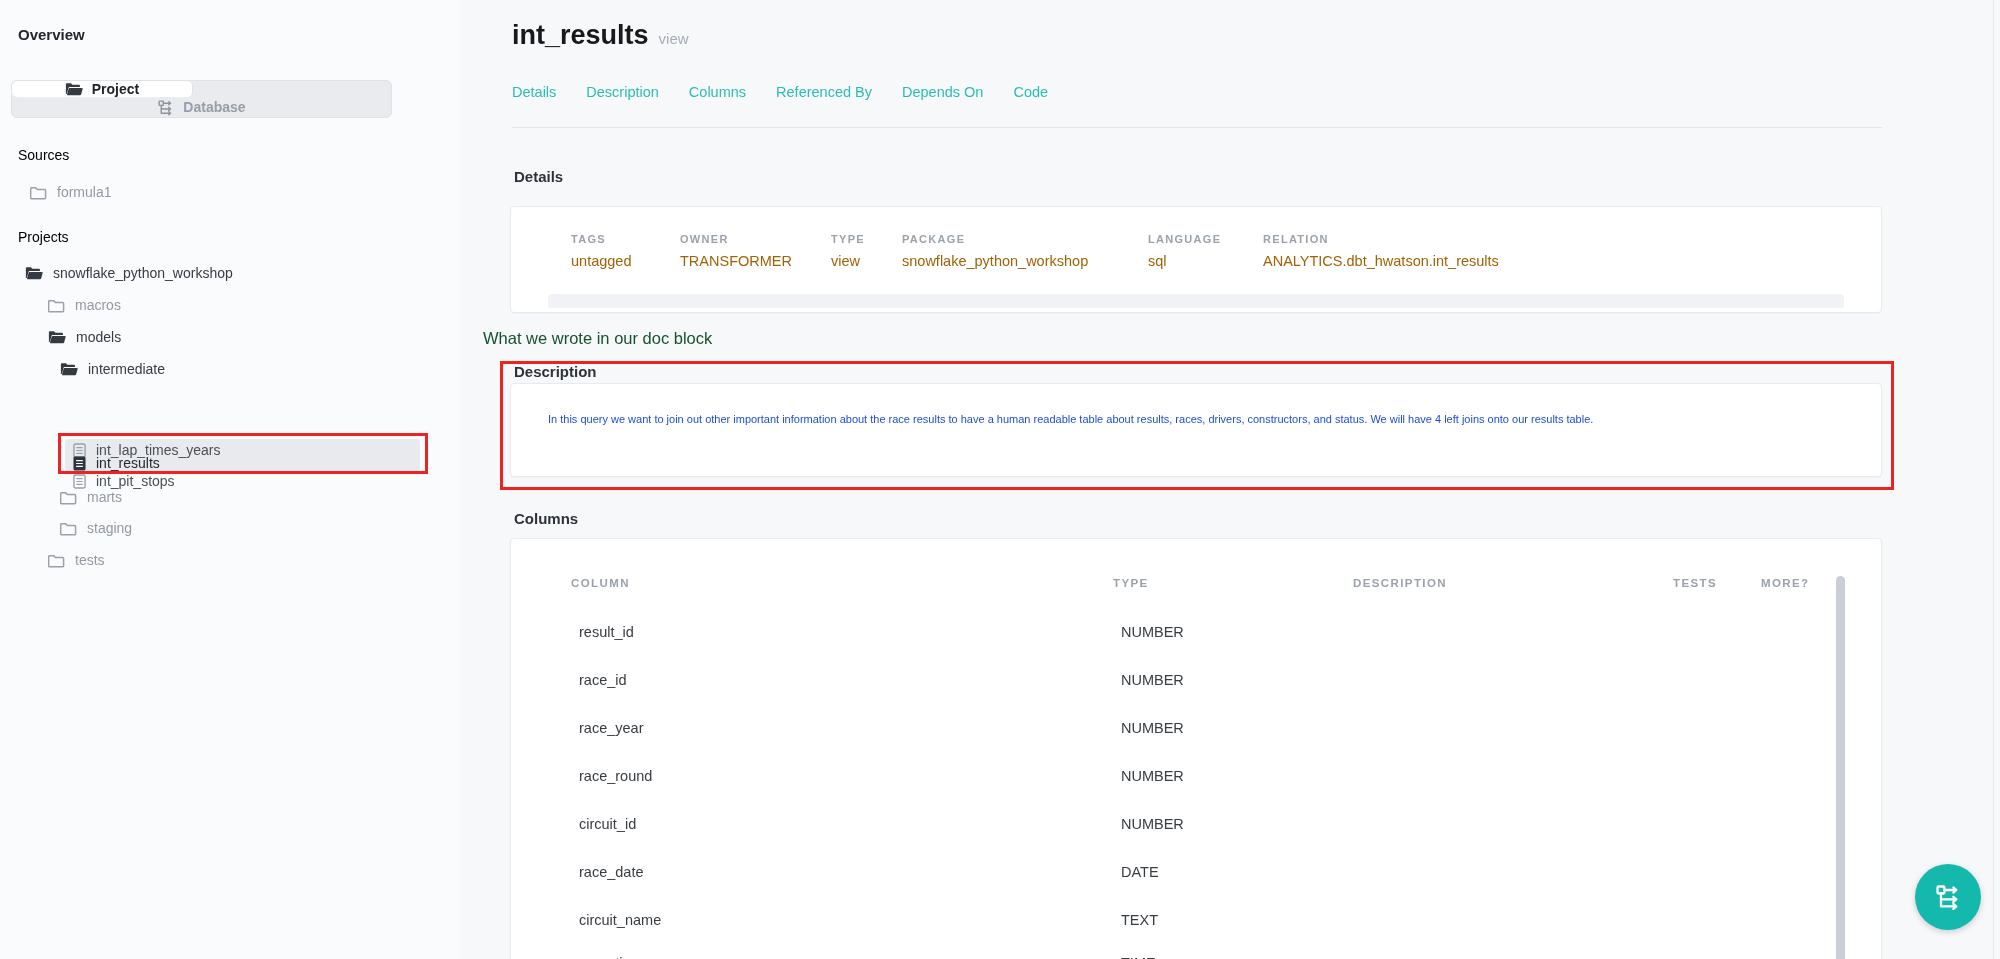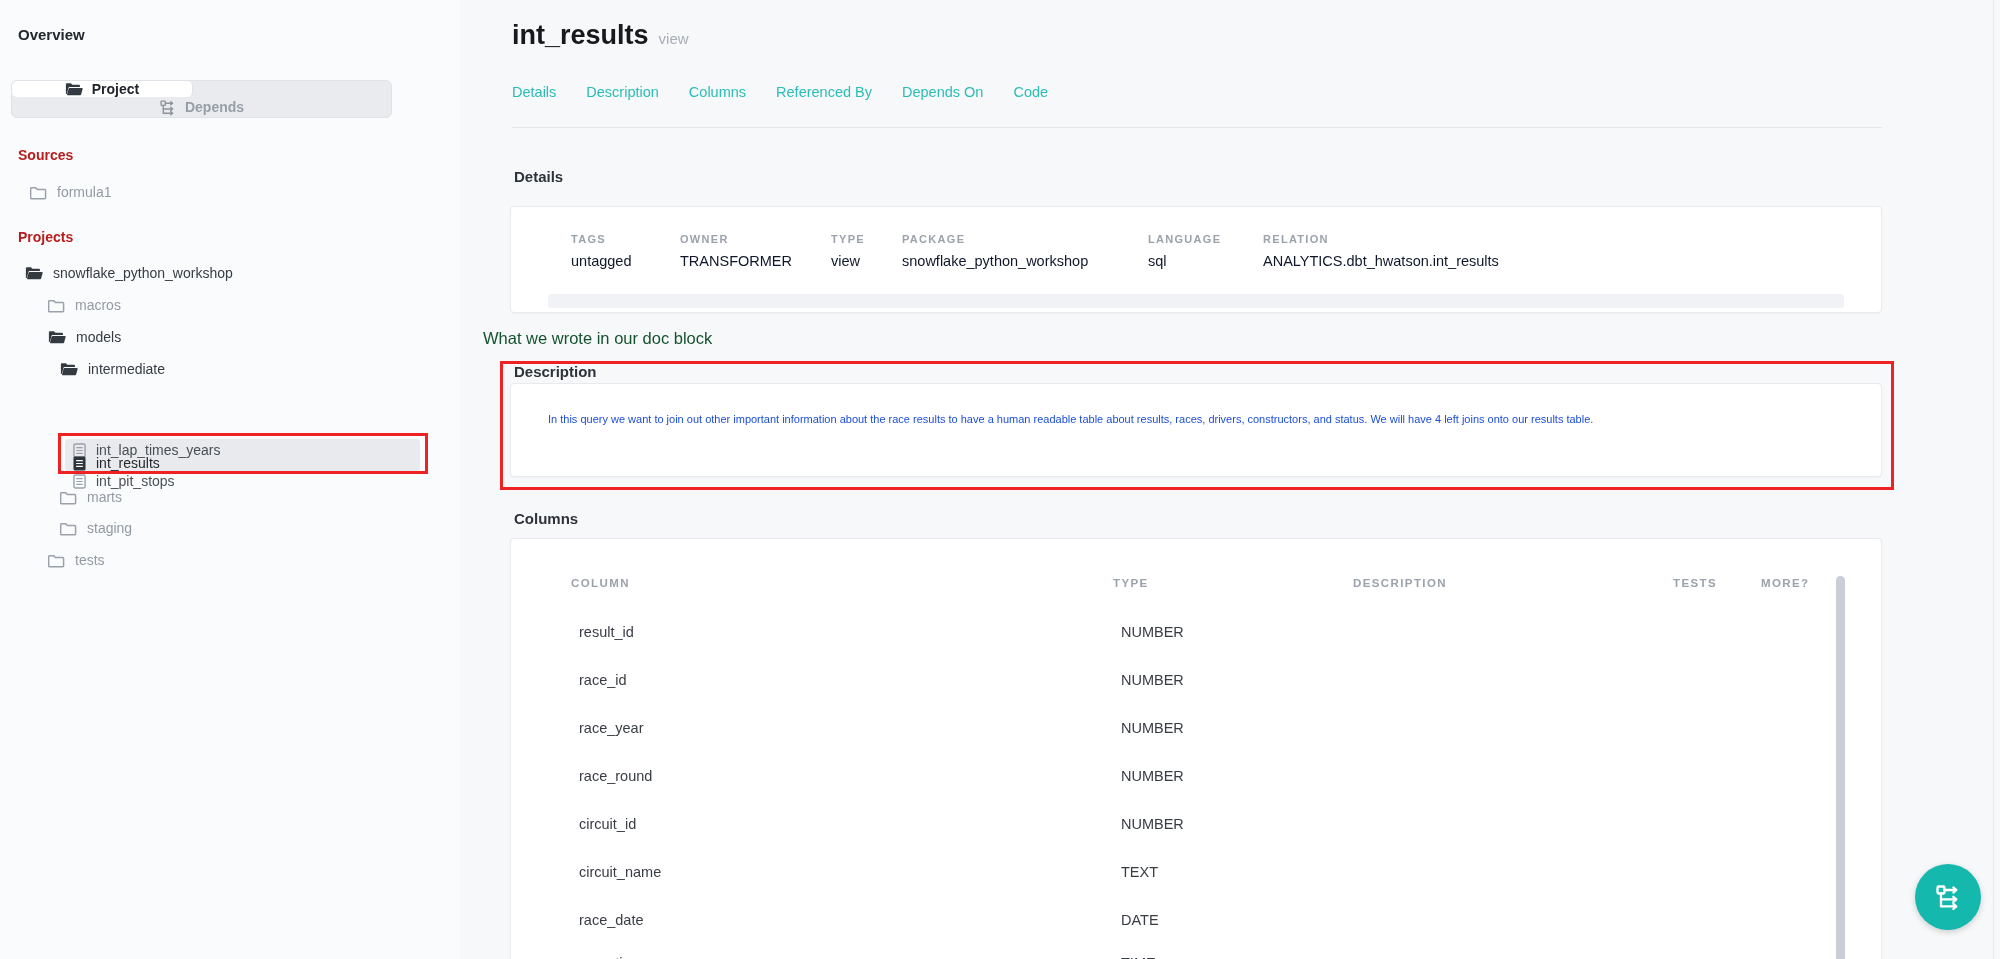--- a/index.html
+++ b/index.html
@@ -13,21 +13,21 @@
   .overview-title { position:absolute; left:18px; top:26px; font-size:15px; font-weight:700; color:#22262d; }
   .tab-switch {
     position:absolute; left:11px; top:80px; width:381px; height:38px;
     display:flex; border:1px solid #dfe2e6; border-radius:6px; overflow:hidden; background:#e9ebee;flex-direction:column;
   }
   .tab { display:flex; align-items:center; justify-content:center; gap:9px; font-size:14px; cursor:pointer; }
   .tab.project { width:181px; background:#ffffff; font-weight:700; color:#21252b; border-right:1px solid #dfe2e6; border-radius:5px; }
   .tab.database { flex:1; color:#979ea7; font-weight:600; }
   .icon { display:inline-flex; align-items:center; justify-content:center; }
   
-  .side-label { position:absolute; left:18px; font-size:14px; font-weight:700; color:#b91c1c; }
+  .side-label { position:absolute; left:18px; font-size:14px; font-weight:400; color:#000000; }
   .tree-row { position:absolute; height:32px; display:flex; align-items:flex-end; gap:10px; font-size:14px; cursor:pointer; }
   .tree-row.dim { color:#939aa3; }
   .tree-row.dark { color:#363c44; }
   .tree-row.mid { color:#4a5057;margin-top:48px; }
   .row-selected {
     position:absolute; left:65px; top:439px; width:355px; height:33px;
     background:#e8eaed; border-radius:4px;
   }
   .tree-row.selected { color:#23272e; }
   
@@ -40,21 +40,21 @@
   .main-title .badge { font-size:15px; font-weight:400; color:#a7aeb6; margin-left:10px; }
   .nav { position:absolute; left:512px; top:84px; display:flex; gap:30px; font-size:14.5px; }
   .nav a { color:#2abdb5; text-decoration:none; cursor:pointer; }
   .nav-divider { position:absolute; left:512px; top:127px; width:1370px; height:1px; background:#e4e7ea; }
   .section-heading { position:absolute; font-size:15px; font-weight:700; color:#2e333a; }
   .card { position:absolute; background:#ffffff; border:1px solid #e8eaee; border-radius:4px; box-shadow:0 1px 2px rgba(30,40,60,0.03); }
   
   .details-card { left:510px; top:206px; width:1372px; height:107px; }
   .details-fields { display:flex; padding:26px 0 0 60px; }
   .dfield .dlabel { font-size:11px; letter-spacing:1.3px; color:#9ba2ac; font-weight:600; }
-  .dfield .dvalue { font-size:14.5px; color:#0f172a; margin-top:8px; }
+  .dfield .dvalue { font-size:14.5px; color:#a16207; margin-top:8px; }
   .dfield:nth-child(1){width:109px;} .dfield:nth-child(2){width:151px;}
   .dfield:nth-child(3){width:71px;}  .dfield:nth-child(4){width:246px;}
   .dfield:nth-child(5){width:115px;} .dfield:nth-child(6){flex:1;}
   .details-strip { position:absolute; left:37px; right:37px; top:87px; height:14px; background:#f1f2f5; border-radius:3px; }
   
   .desc-card { left:510px; top:383px; width:1372px; height:94px; }
   .desc-text { padding:23px 40px 0 37px; font-size:11px; line-height:25px; color:#1d4ed8; }
   
   .cols-card { left:510px; top:538px; width:1372px; height:480px; overflow:hidden; }
   .cols-header { position:absolute; top:38px; left:0; right:0; font-size:11.5px; letter-spacing:1.4px; color:#9ba2ac; font-weight:600; }
@@ -92,21 +92,21 @@
       <span>Project</span>
     </div>
     <div class="tab database">
       <span class="icon">
         <svg width="17" height="17" viewBox="0 0 24 24" fill="none" stroke="#8d949c" stroke-width="2" stroke-linecap="round" stroke-linejoin="round">
           <rect x="3" y="3" width="6" height="6" rx="1"></rect>
           <path d="M9 6h10M6 9v11M6 14h13M6 20h13"></path>
           <path d="M16.6 3.8 19 6l-2.4 2.2M16.6 11.8 19 14l-2.4 2.2M16.6 17.8 19 20l-2.4 2.2"></path>
         </svg>
       </span>
-      <span>Depends</span>
+      <span>Database</span>
     </div>
   </div>
 
   <div class="side-label" style="top:147px">Sources</div>
 
   <div class="tree-row dim" style="left:30px; top:168px">
     <span class="icon">
       <svg width="17" height="14" viewBox="0 0 18 15" fill="none" stroke="#9aa1ab" stroke-width="1.6" stroke-linejoin="round">
         <path d="M1.5 2h4.6l1.7 1.8h7.9c.5 0 .9.4.9.9v8c0 .5-.4.9-.9.9H1.5c-.5 0-.9-.4-.9-.9V2.9c0-.5.4-.9.9-.9z"></path>
       </svg>
@@ -293,26 +293,26 @@
     </div>
     <div class="col-row">
       <span class="c-name">race_round</span>
       <span class="c-type">NUMBER</span>
     </div>
     <div class="col-row">
       <span class="c-name">circuit_id</span>
       <span class="c-type">NUMBER</span>
     </div>
     <div class="col-row">
+      <span class="c-name">race_date</span>
+      <span class="c-type">DATE</span>
+    </div>
+    <div class="col-row">
       <span class="c-name">circuit_name</span>
       <span class="c-type">TEXT</span>
-    </div>
-    <div class="col-row">
-      <span class="c-name">race_date</span>
-      <span class="c-type">DATE</span>
     </div>
     <div class="col-row cut">
       <span class="c-name">race_time</span>
       <span class="c-type">TIME</span>
     </div>
   </div>
   <div class="v-scrollbar"></div>
 </div>
 
 <div class="fab">

